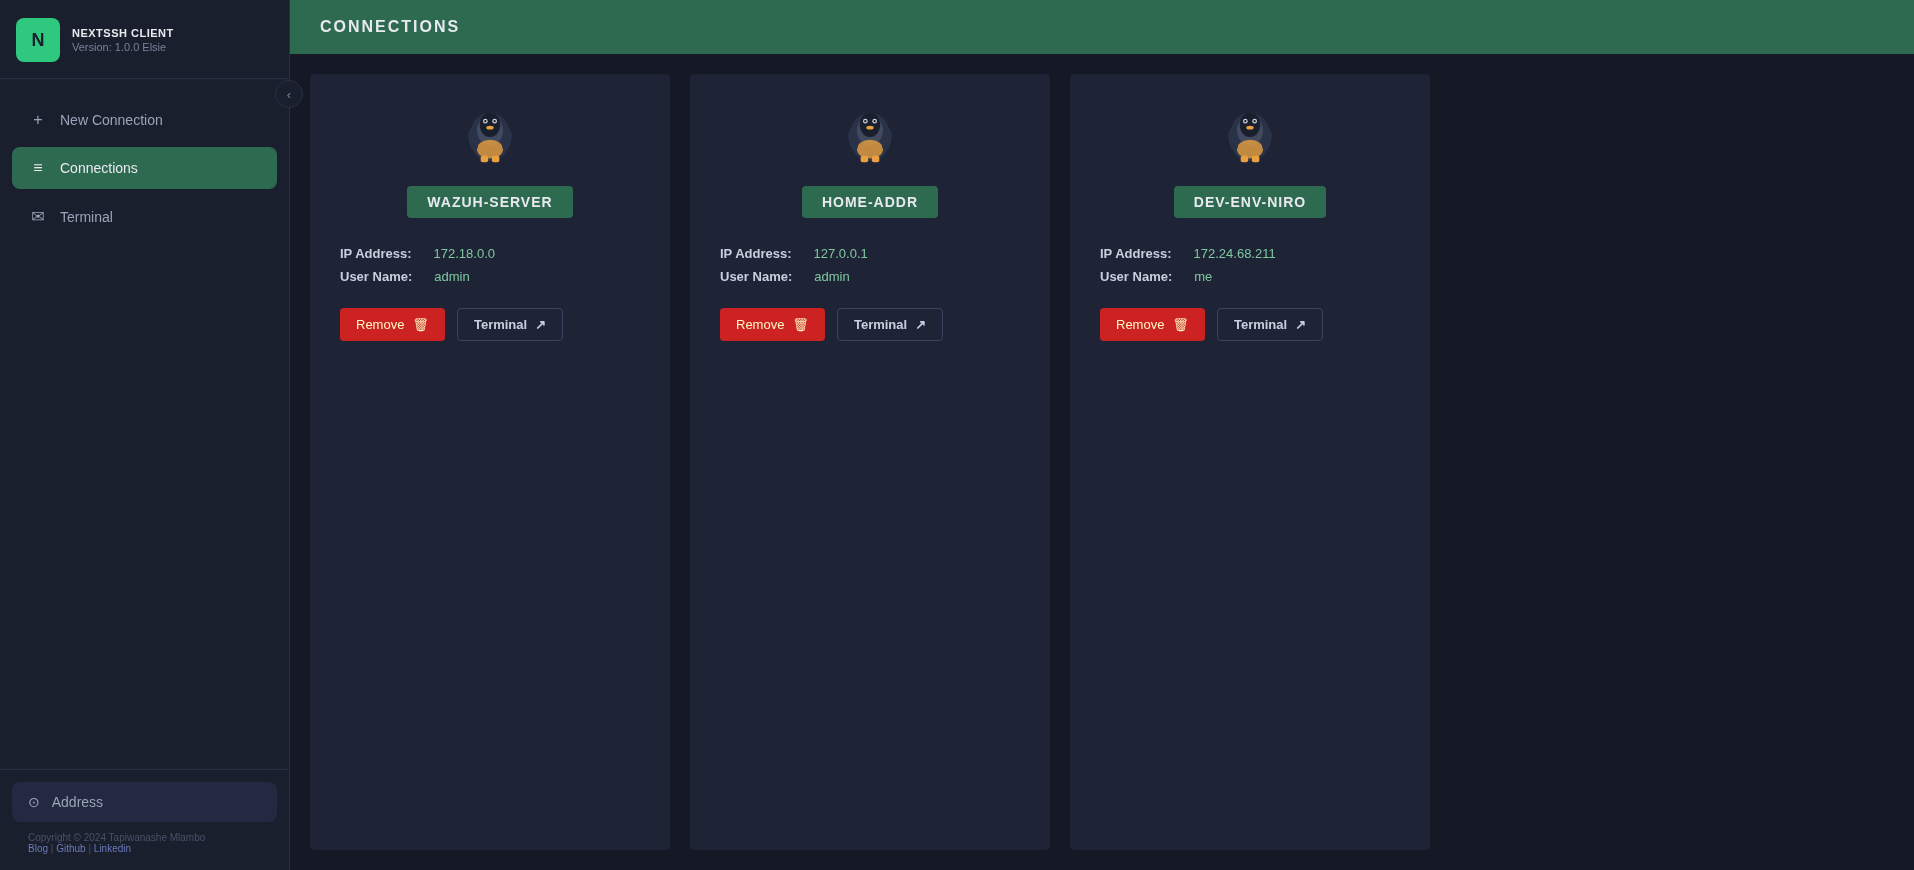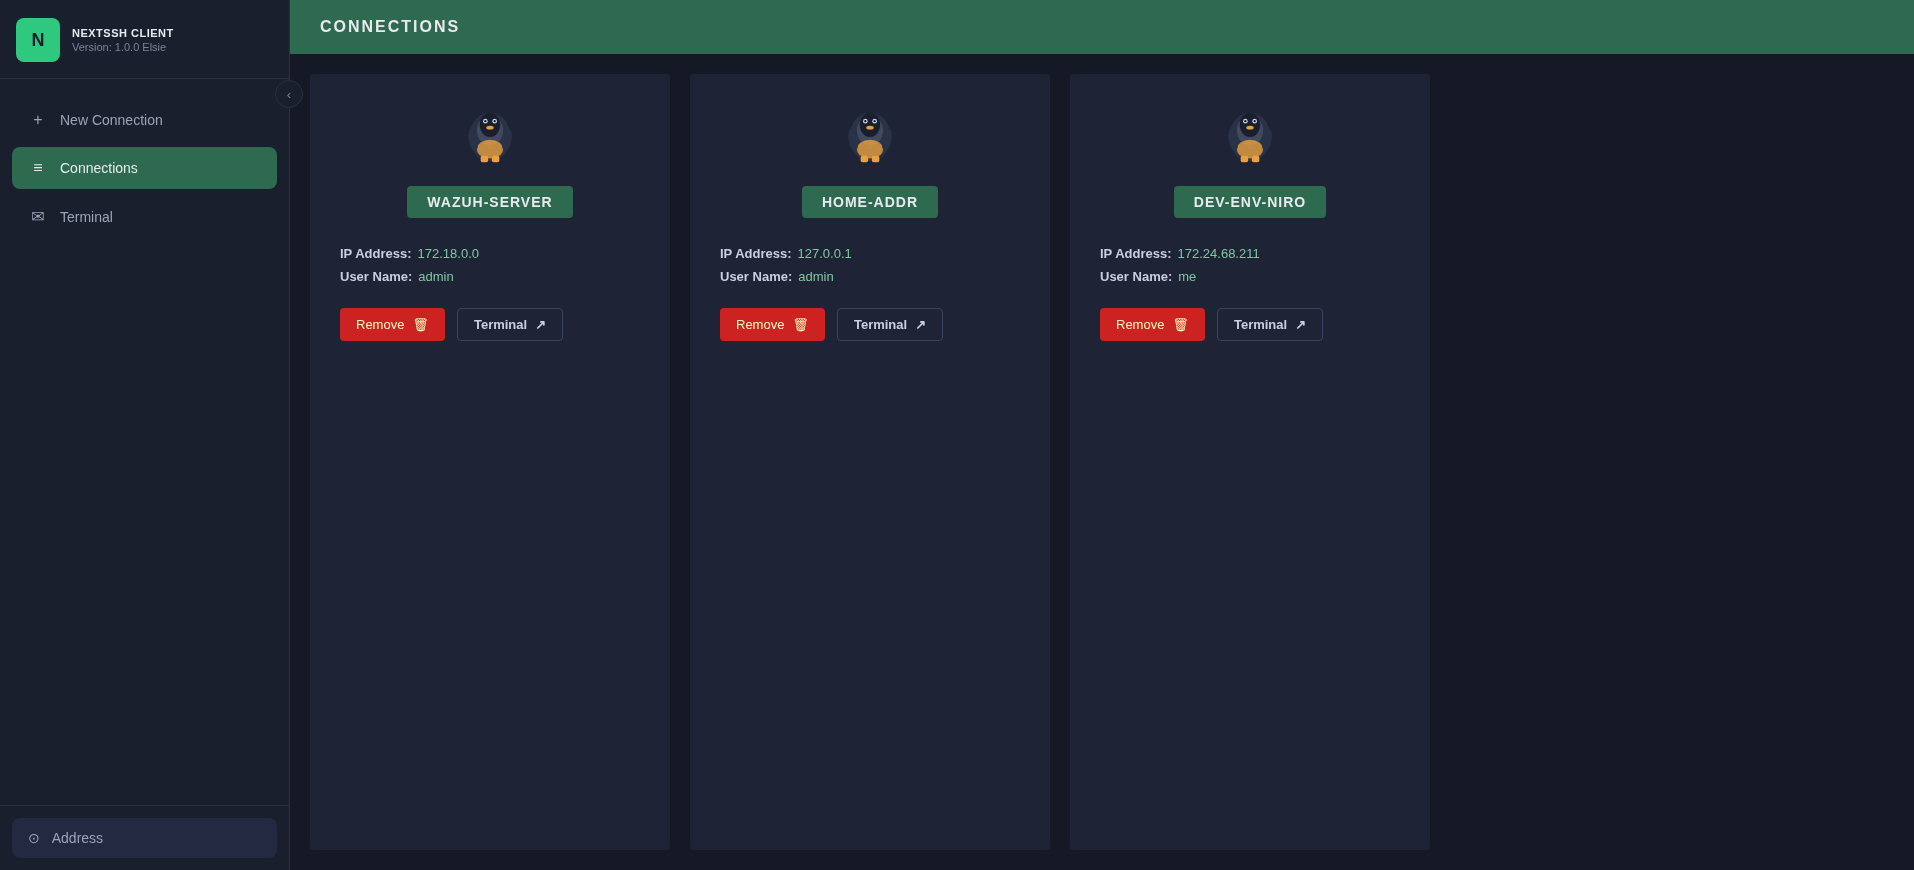--- a/index.html
+++ b/index.html
@@ -204,21 +204,21 @@
     .card-info {
       display: flex;
       flex-direction: column;
       gap: 8px;
       margin-bottom: 24px;
     }
 
     .info-row {
       display: flex;
       align-items: center;
-      gap: 0;
+      gap: 16px;
       font-size: 13px;
     }
 
     .info-label {
       color: #c8d0e0;
       font-weight: 600;
       margin-right: 6px;
     }
 
     .info-value {
@@ -288,20 +288,28 @@
     <div class="nav-item">
       <span class="nav-icon">✉</span>
       <span>Terminal</span>
     </div>
   </div>
 
   <div class="sidebar-bottom">
     <div class="account-item">
       <span class="nav-icon">⊙</span>
       <span>Address</span>
+    </div>
+    <div class="copyright">
+      <span>Copyright © 2024 Tapiwanashe Mlambo</span><br>
+      <a href="#">Blog</a>
+      <span> | </span>
+      <a href="#">Github</a>
+      <span> | </span>
+      <a href="#">Linkedin</a>
     </div>
   </div>
 </div>
 
 <div class="main-content">
   <div class="page-header">
     <span>CONNECTIONS</span>
   </div>
 
   <div class="connections-grid">

